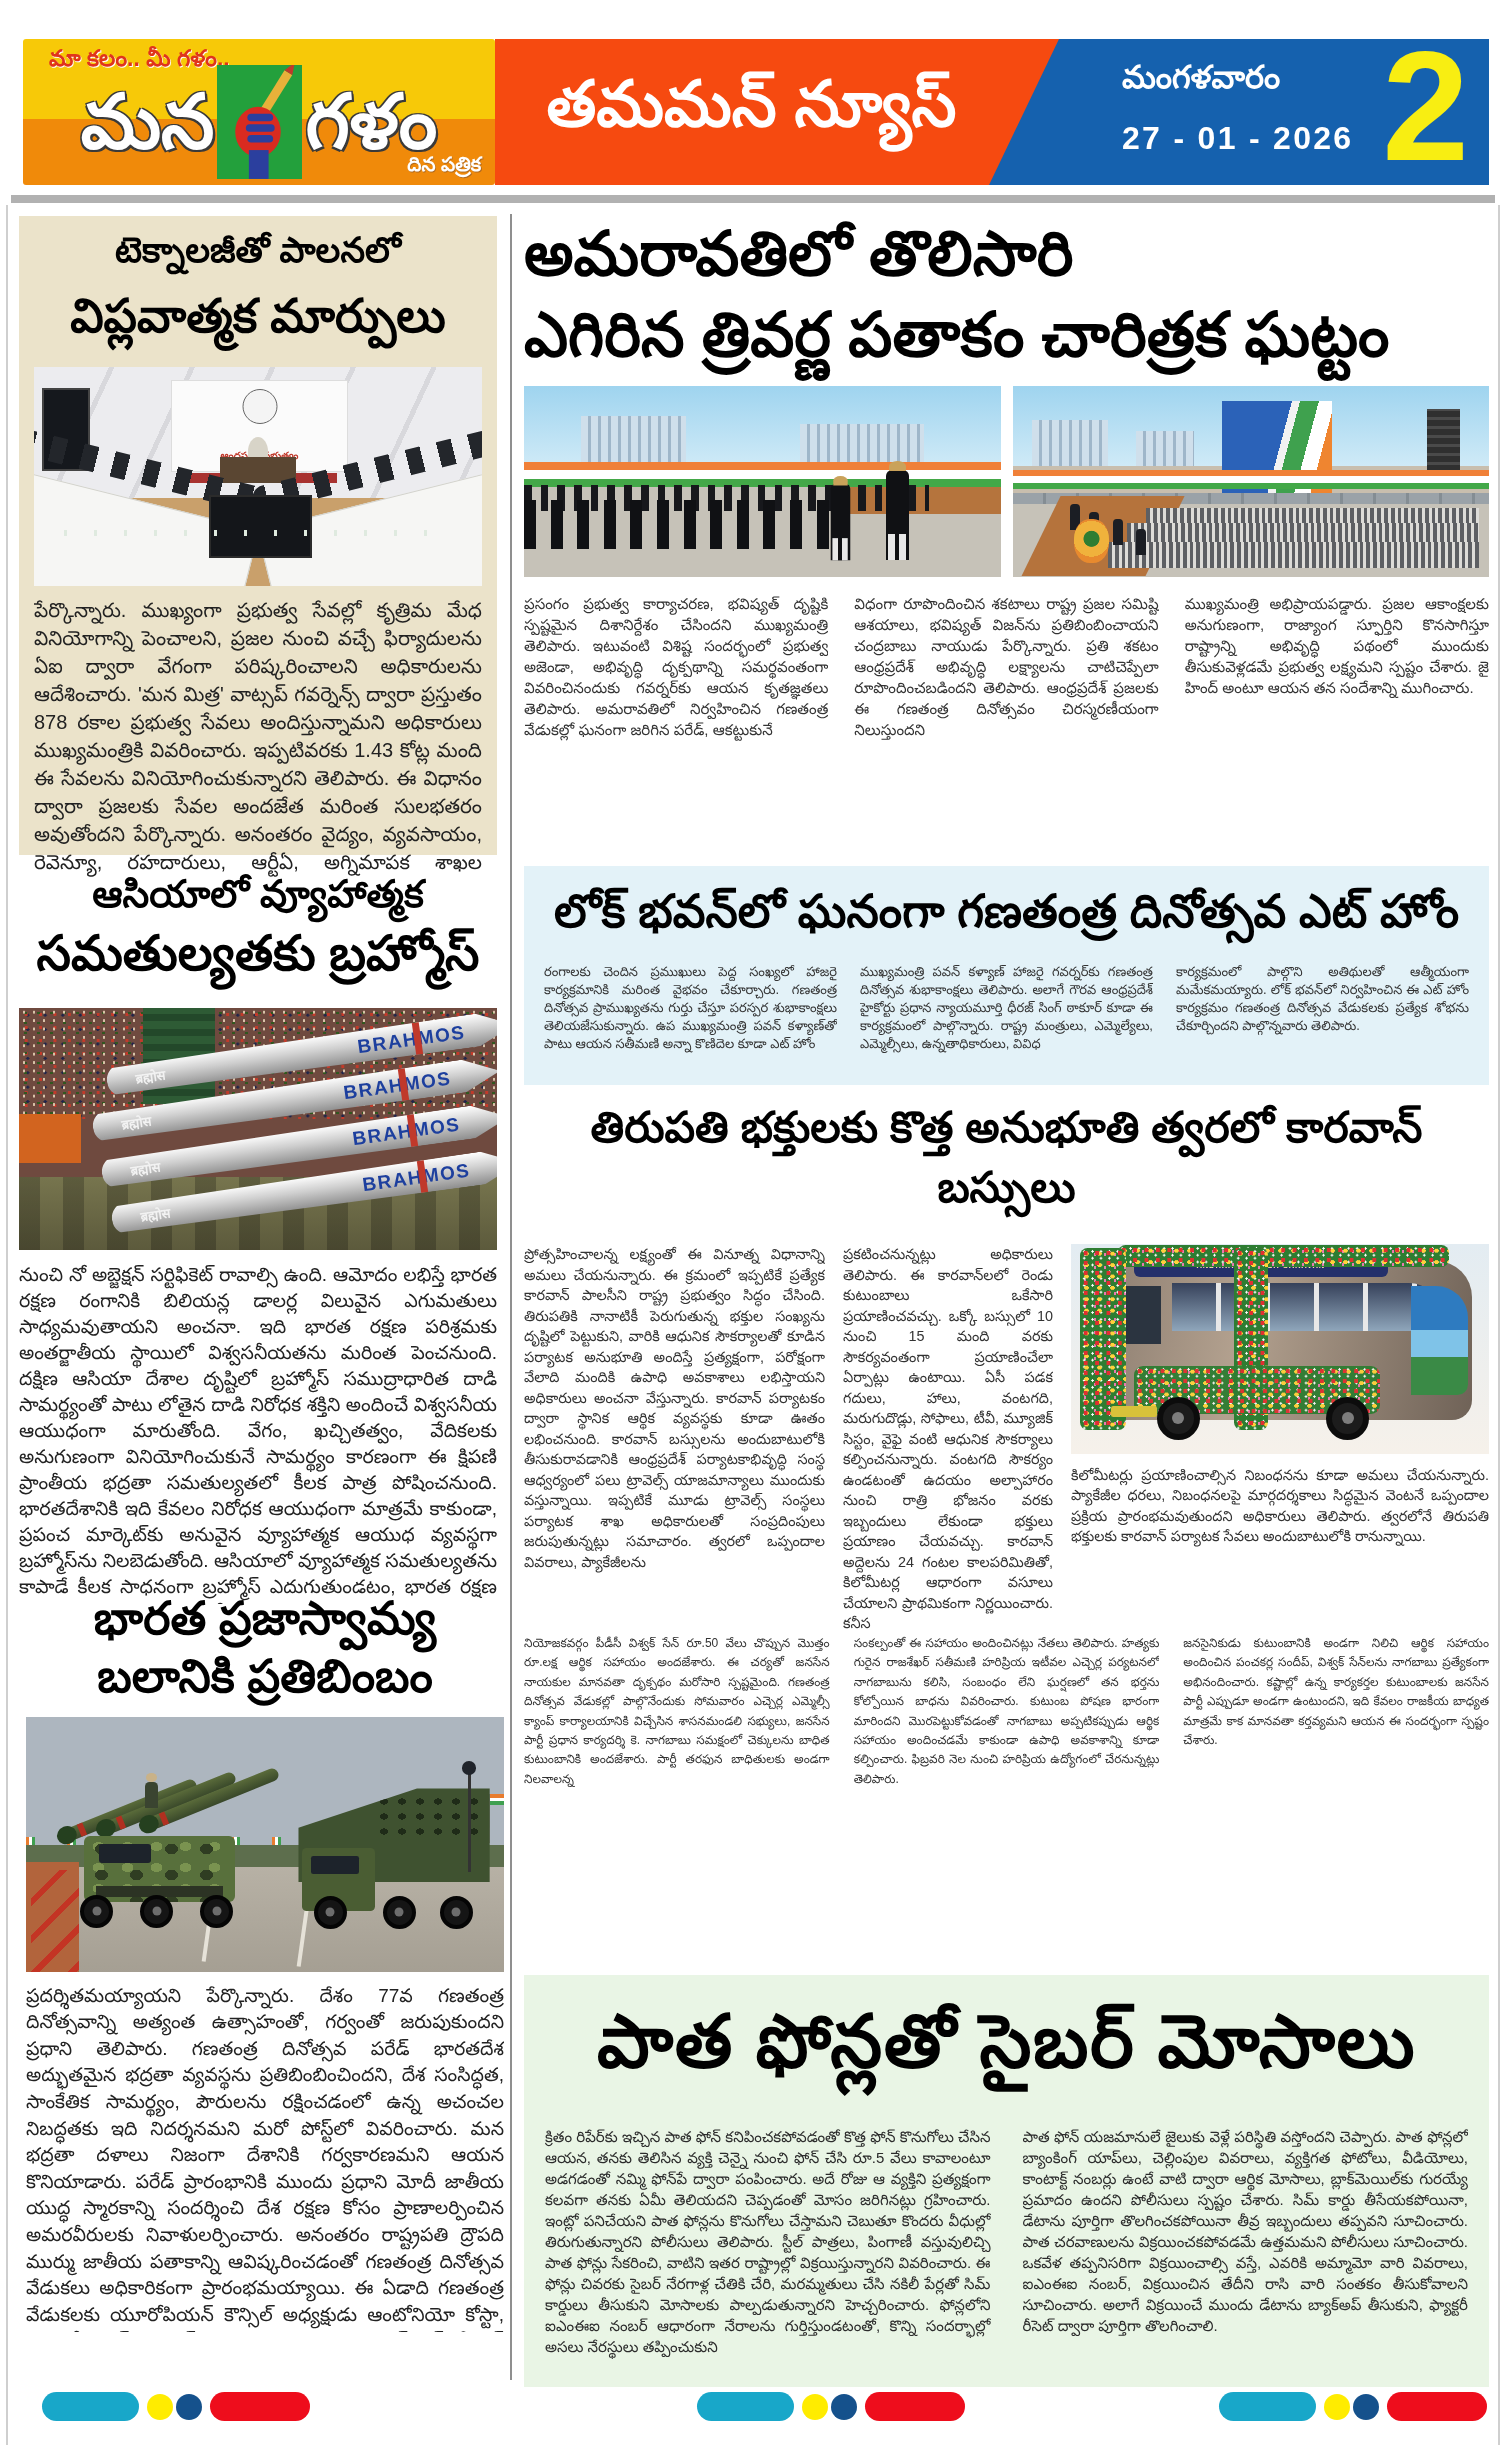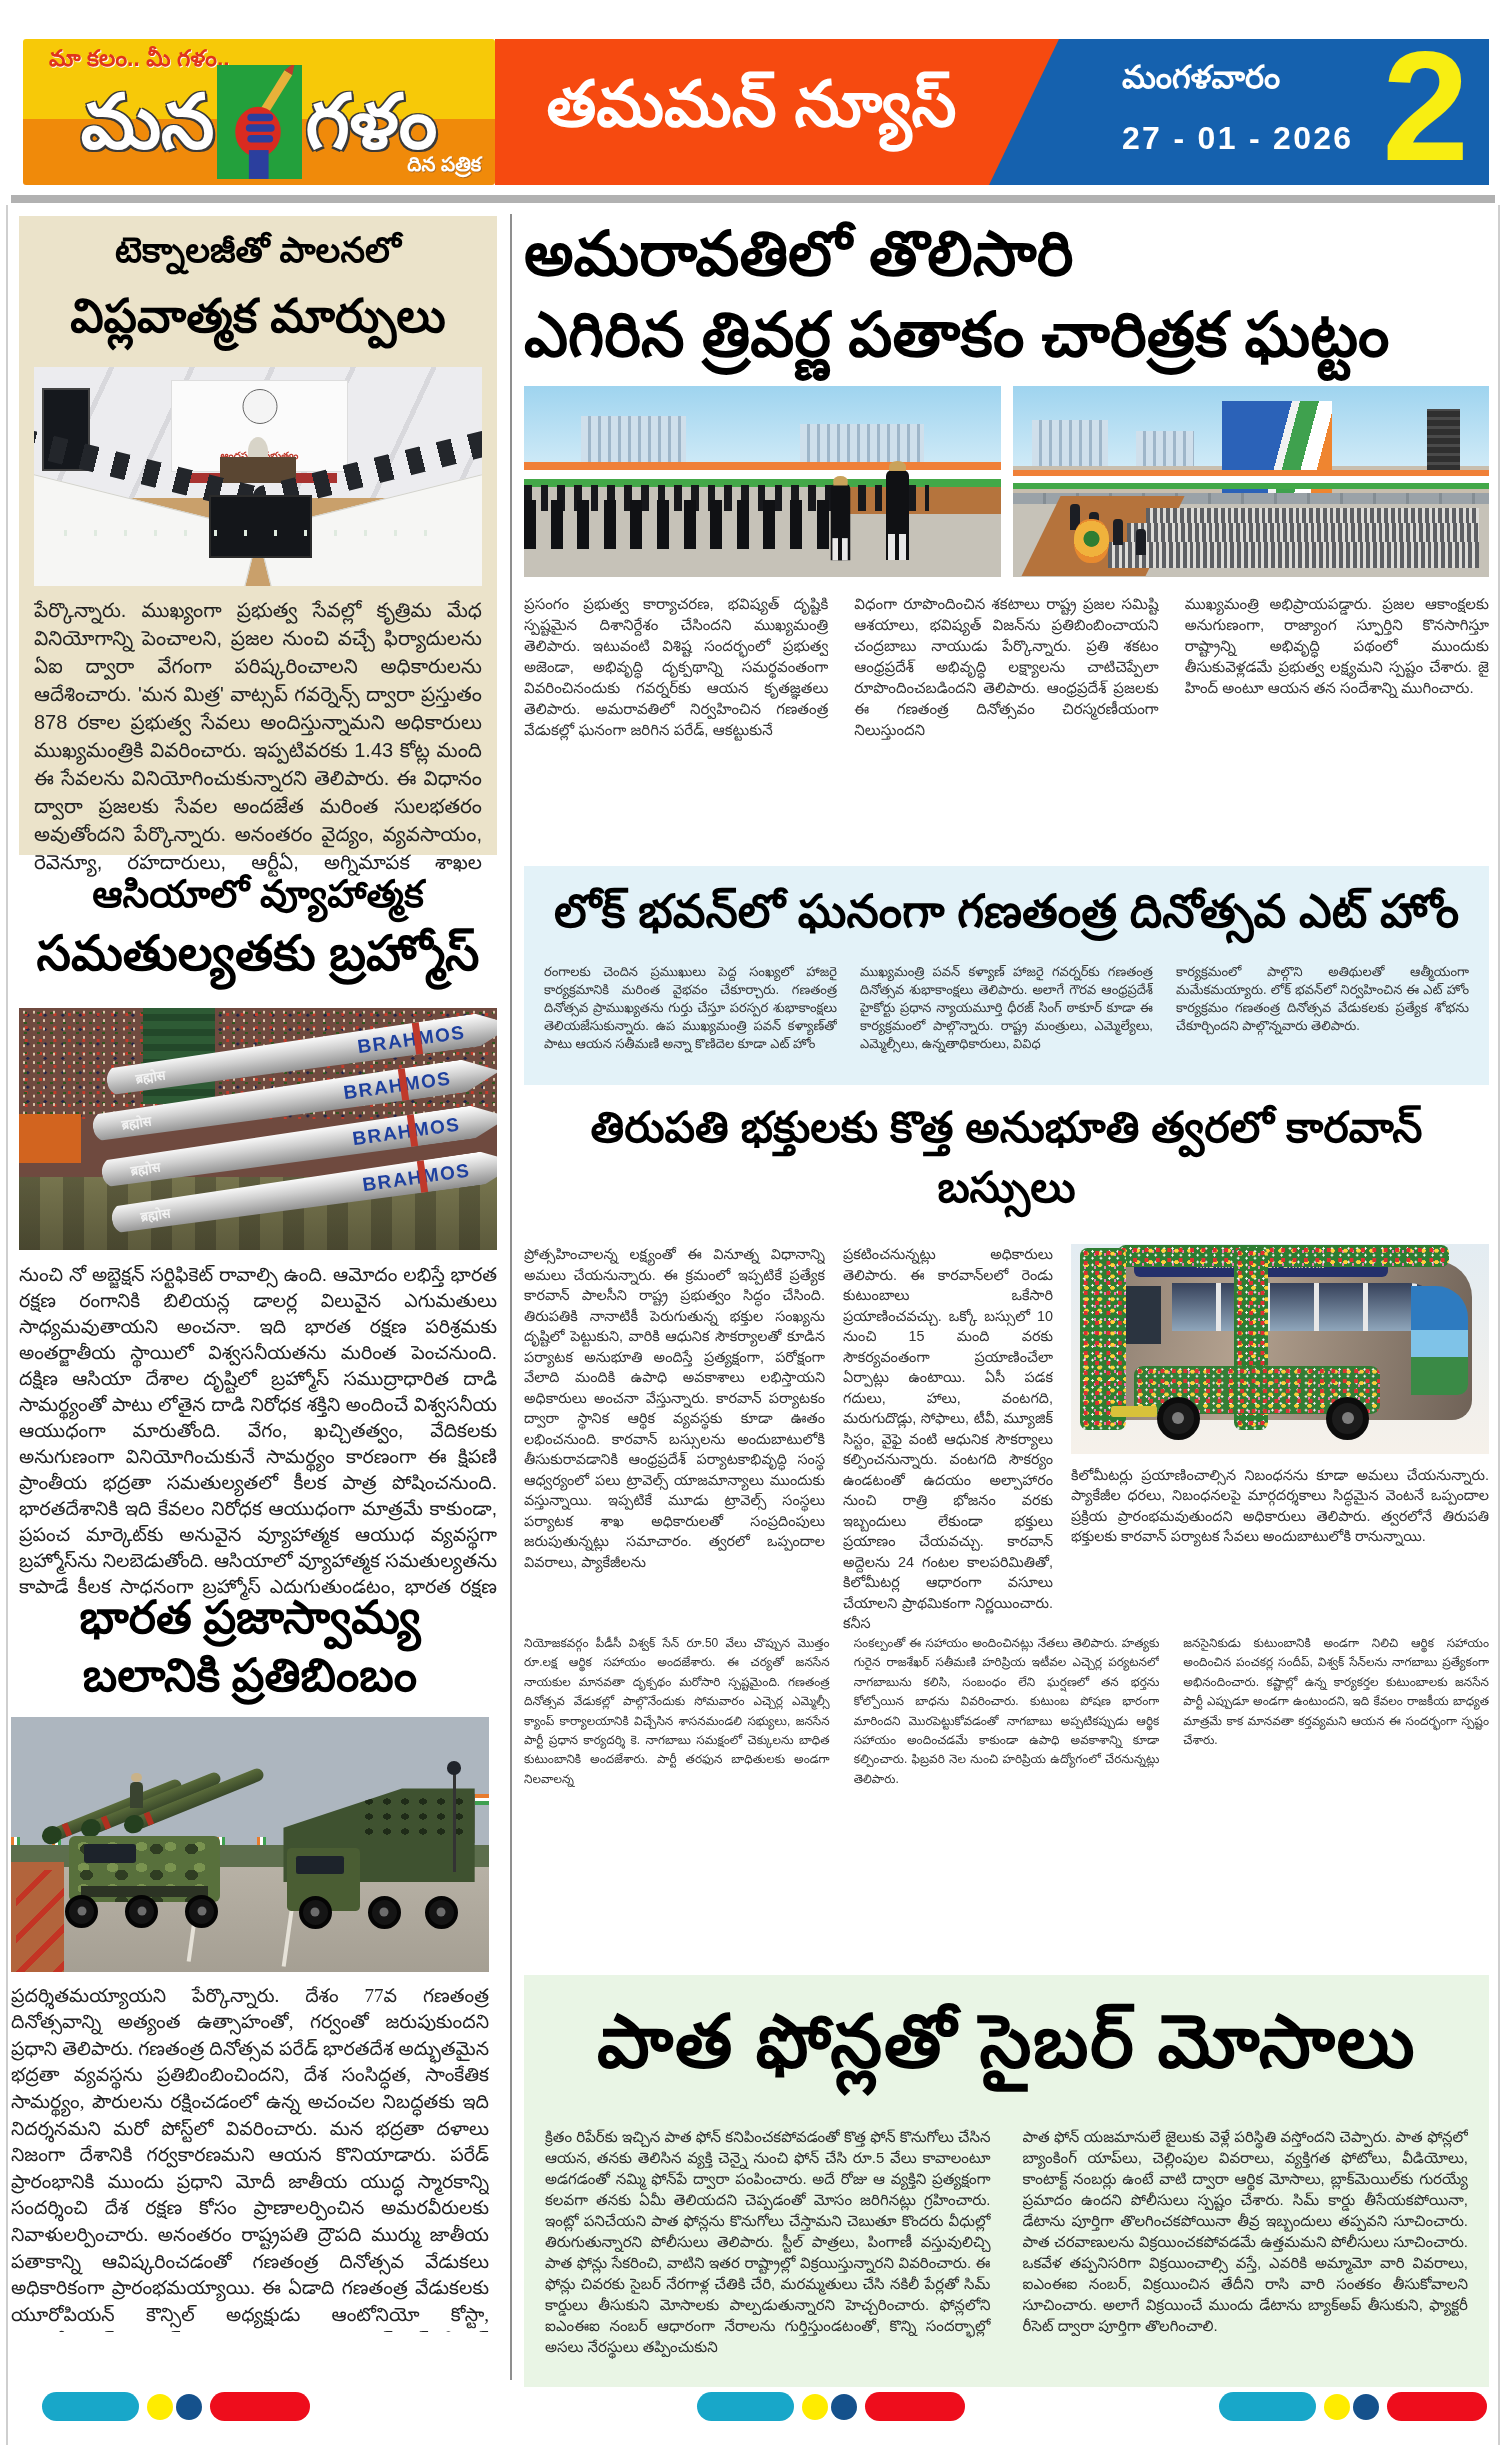--- a/index.html
+++ b/index.html
@@ -92,21 +92,21 @@
   .missile::before{content:'';position:absolute;left:32%;top:-10px;width:0;height:0;
      border-left:10px solid transparent;border-right:10px solid transparent;border-bottom:11.4px solid #e4e4e4;}
   .m-label{position:absolute;right:12%;top:50%;transform:translateY(-50%);color:#1d3f9e;font-weight:800;
      font-size:19px;letter-spacing:1.5px;}
   .m-hindi{position:absolute;left:7%;top:50%;transform:translateY(-50%);color:#f2f2f2;font-weight:700;font-size:13px;}
   .m1{right:-4%;top:12%;}
   .m2{right:-1%;top:31%;}
   .m3{right:-3%;top:50%;}
   .m4{right:-5%;top:69%;}
 
-  .art-democracy{left:11px;top:1589px;width:478px;font-family:Liberation Serif, serif;}
+  .art-democracy{left:26px;top:1589px;width:478px;}
   .art-democracy .headline{font-size:46px;line-height:58px;}
   .photo-trucks{width:478px;height:255px;margin-top:12px;background:linear-gradient(180deg,#adb6bf 0 55%,#cfd3d2 55% 100%);}
   .art-democracy .body-txt{margin-top:10.6px;font-size:19px;line-height:26.6px;height:349px;}
 
   .tr-trees{position:absolute;left:0;top:50%;width:100%;height:9%;background:#5d6e4d;}
   .tr-flagline{position:absolute;left:0;top:47%;width:100%;height:10.6px;
      background:repeating-linear-gradient(90deg,#e87c2e 0 3px,#ffffff 3px 6px,#3fa050 6px 9px,transparent 9px 41px);}
   .tr-road{position:absolute;left:0;top:59%;width:100%;height:41%;background:linear-gradient(#b7b1a5,#a59f93);}
   .tr-roadside{position:absolute;left:0;top:57%;width:11%;height:43%;background:#b2643c;}
   .tr-redflags{position:absolute;left:1%;top:60%;width:10%;height:40%;

